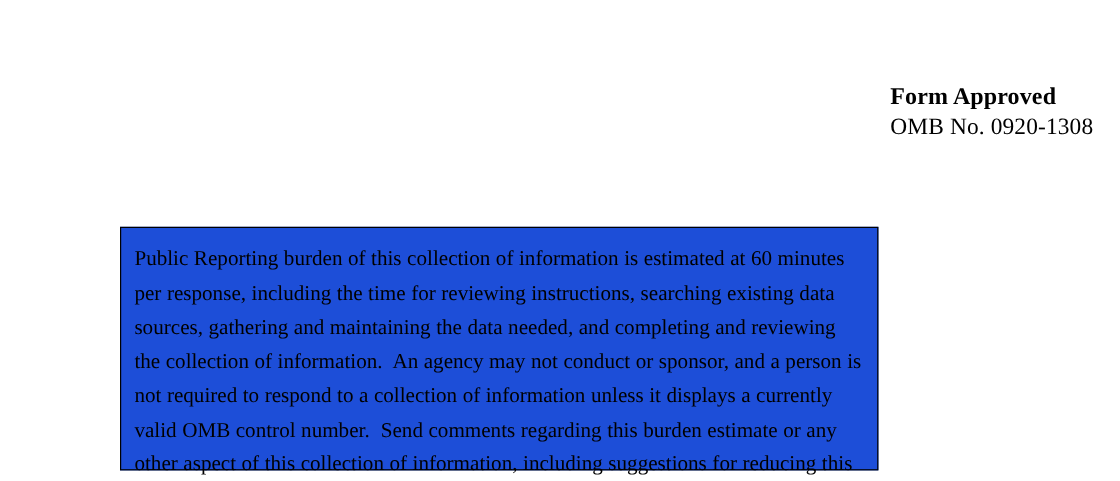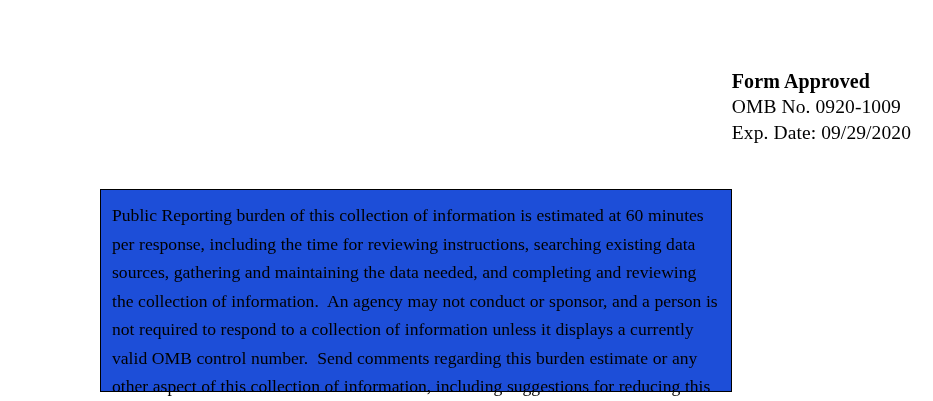--- a/index.html
+++ b/index.html
@@ -60,21 +60,20 @@
     word-spacing: 0.2px;
   }
 </style>
 </head>
 <body>
 
 <div class="page">
 
   <div class="approval-block">
     <div class="approval-line bold">Form Approved</div>
-    <div class="approval-line">OMB No. 0920-1009</div>
-    <div class="approval-line">Exp. Date: 09/29/2020</div>
+    <div class="approval-line">OMB No. 0920-1308</div>
   </div>
 
   <div class="burden-box">
     <div class="burden-text">Public Reporting burden of this collection of information is estimated at 60 minutes per response, including the time for reviewing instructions, searching existing data sources, gathering and maintaining the data needed, and completing and reviewing the collection of information.  An agency may not conduct or sponsor, and a person is not required to respond to a collection of information unless it displays a currently valid OMB control number.  Send comments regarding this burden estimate or any other aspect of this collection of information, including suggestions for reducing this burden to CDC/ATSDR Reports Clearance Officer, 1600 Clifton Road NW, MS D-74, Atlanta, GA  30333; Attn:  PRA (0920-1009).</div>
   </div>
 
 </div>
 
 </body></html>

